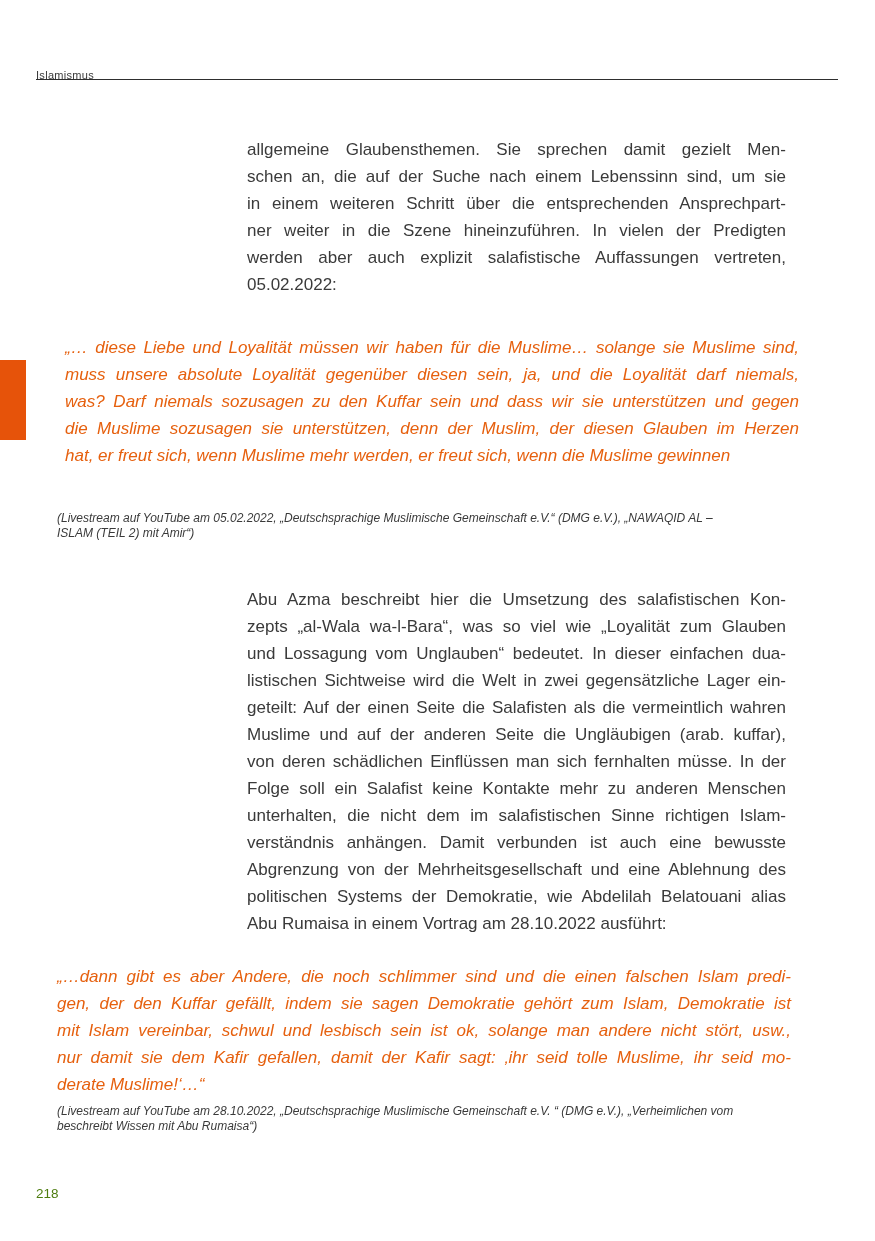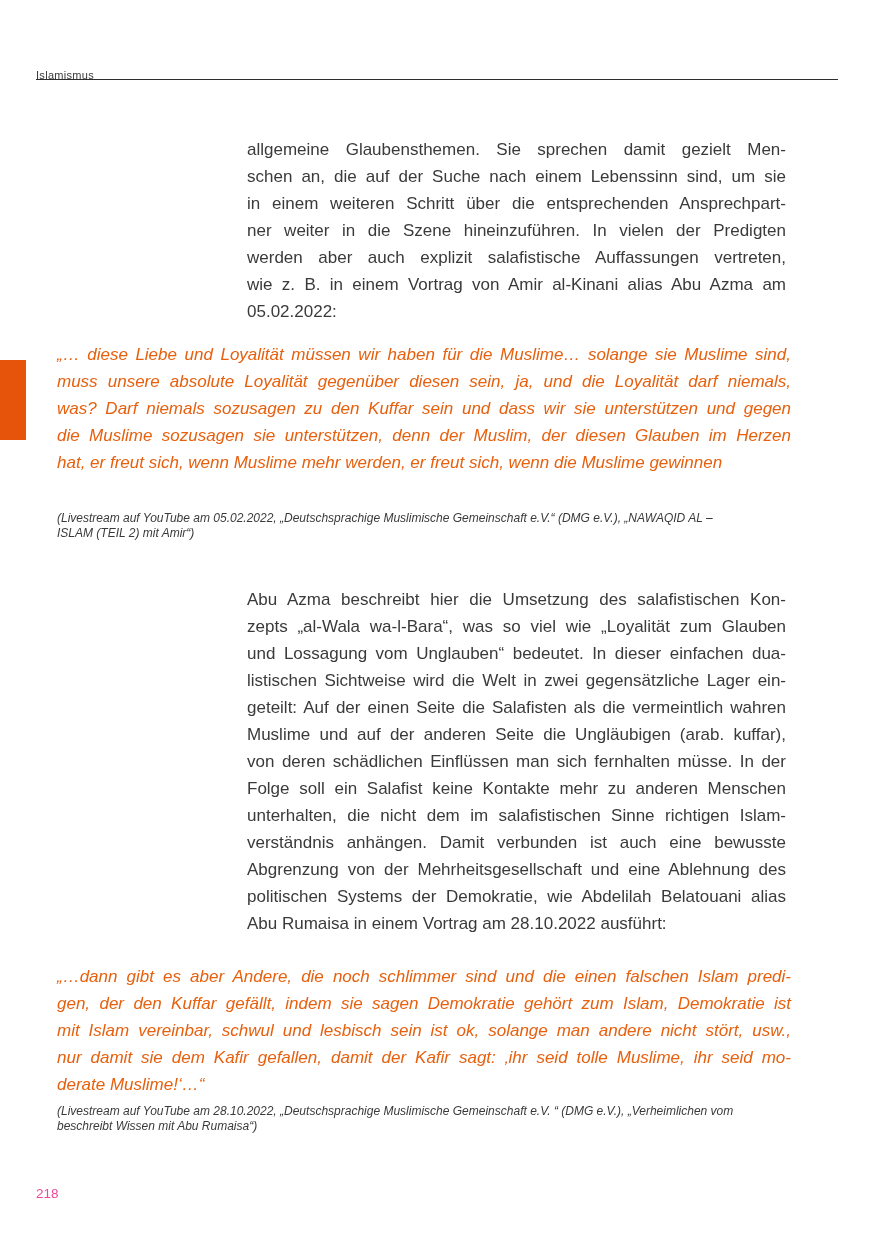--- a/index.html
+++ b/index.html
@@ -53,21 +53,21 @@
   .p1 { top: 136px; }
   .p2 { top: 586px; }
   .quote {
     left: 57px;
     width: 734px;
     font-size: 17px;
     line-height: 27px;
     font-style: italic;
     color: #e6600e;
   }
-  .q1 { top: 341px; }
+  .q1 { top: 334px; margin-left: 8px; }
   .q2 { top: 963px; }
   .citation {
     left: 57px;
     width: 760px;
     font-size: 12px;
     line-height: 14.5px;
     color: #3a3a3a;
   }
   .c1 { top: 511px; }
   .c2 { top: 1104px; }
@@ -81,41 +81,40 @@
   .citation .line {
     text-align: left;
     white-space: nowrap;
     font-style: italic;
   }
   .page-number {
     position: absolute;
     left: 36px;
     top: 1186px;
     font-size: 13.5px;
-    color: #ec4899;
+    color: #4d7c0f;
   }
 </style>
 </head>
 <body>
 
 <div class="page">
 
   <div class="running-head">Islamismus</div>
 
   <div class="header-rule"></div>
 
   <div class="margin-tab"></div>
 
   <section class="block body-para p1">
       <div class="line">allgemeine Glaubensthemen. Sie sprechen damit gezielt Men-</div>
       <div class="line">schen an, die auf der Suche nach einem Lebenssinn sind, um sie</div>
       <div class="line">in einem weiteren Schritt über die entsprechenden Ansprechpart-</div>
       <div class="line">ner weiter in die Szene hineinzuführen. In vielen der Predigten</div>
       <div class="line">werden aber auch explizit salafistische Auffassungen vertreten,</div>
-      <div class="line">wie z. B. in einem Vortrag von Amir al-Kinani alias Abu Azma am</div>
       <div class="line">05.02.2022:</div>
     </section>
 
   <section class="block quote q1">
       <div class="line">„… diese Liebe und Loyalität müssen wir haben für die Muslime… solange sie Muslime sind,</div>
       <div class="line">muss unsere absolute Loyalität gegenüber diesen sein, ja, und die Loyalität darf niemals,</div>
       <div class="line">was? Darf niemals sozusagen zu den Kuffar sein und dass wir sie unterstützen und gegen</div>
       <div class="line">die Muslime sozusagen sie unterstützen, denn der Muslim, der diesen Glauben im Herzen</div>
       <div class="line">hat, er freut sich, wenn Muslime mehr werden, er freut sich, wenn die Muslime gewinnen</div>
     </section>

